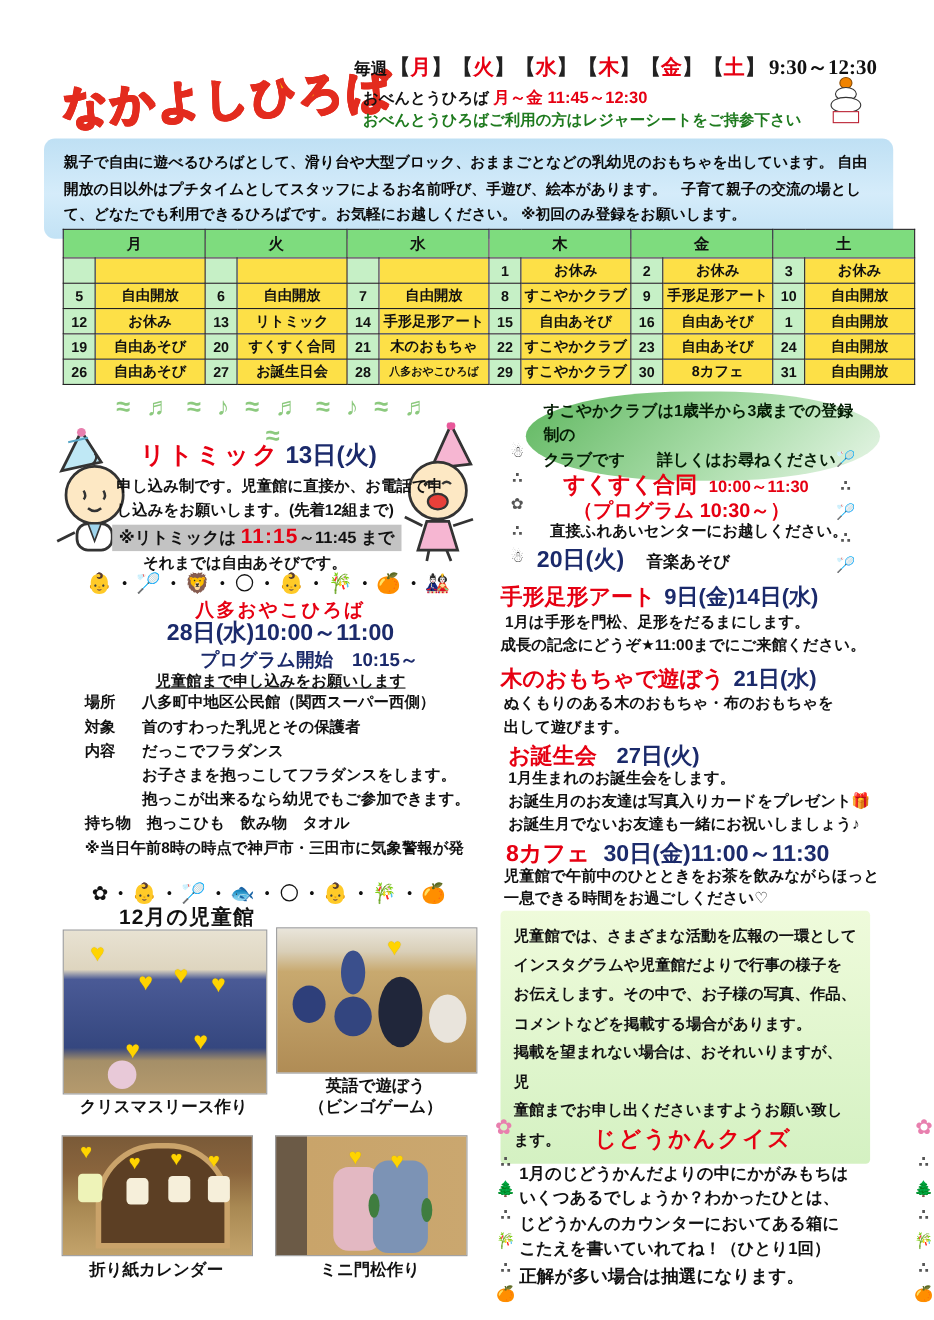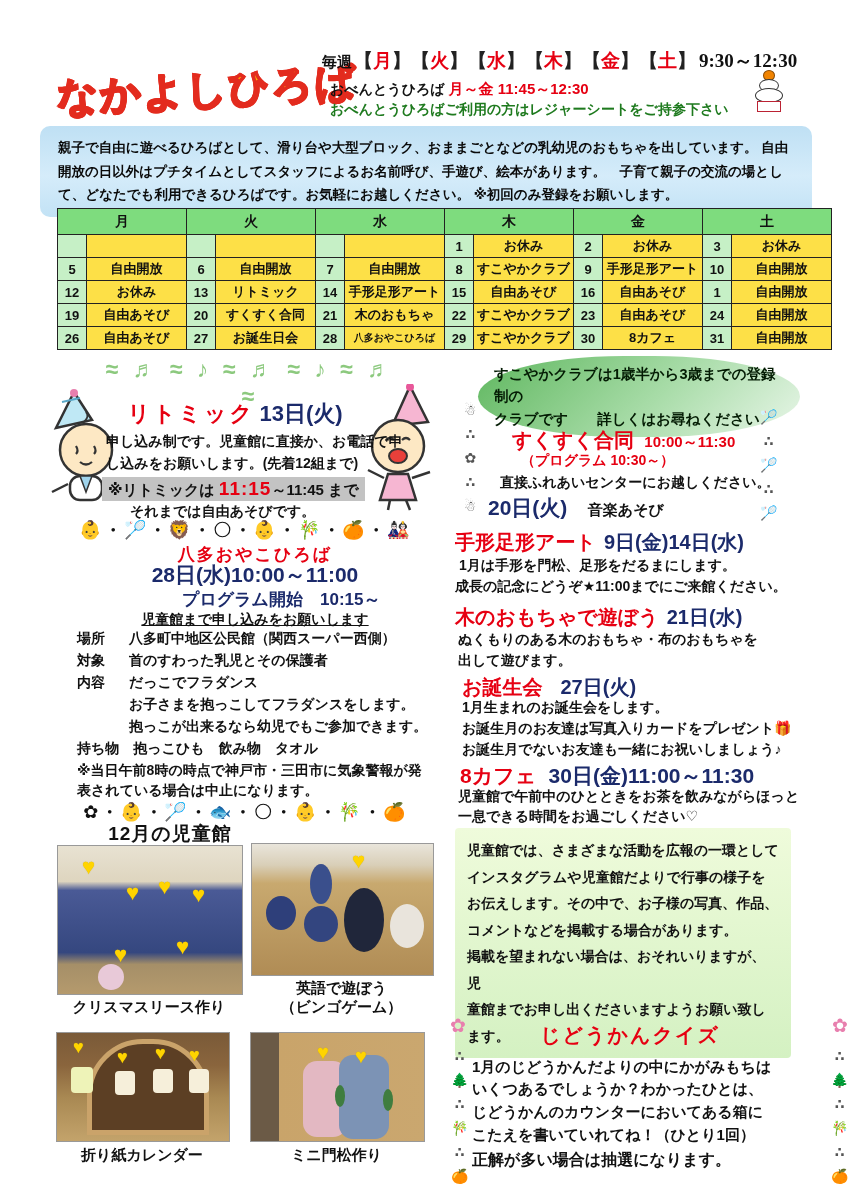--- a/index.html
+++ b/index.html
@@ -249,21 +249,20 @@
   <div class="abs t14" style="left:77px;top:652px;">
     <span class="hata-label">対象</span><span>首のすわった乳児とその保護者</span>
   </div>
   <div class="abs t14" style="left:77px;top:674px;">
     <span class="hata-label">内容</span><span>だっこでフラダンス</span>
   </div>
   <div class="abs t14" style="left:129px;top:696px;">お子さまを抱っこしてフラダンスをします。</div>
   <div class="abs t14" style="left:129px;top:718px;">抱っこが出来るなら幼児でもご参加できます。</div>
   <div class="abs t14" style="left:77px;top:740px;text-align:center;">持ち物　抱っこひも　飲み物　タオル</div>
   <div class="abs t14" style="left:77px;top:762px;">※当日午前8時の時点で神戸市・三田市に気象警報が発</div>
-  <div class="abs t14" style="left:77px;top:782px;">表されている場合は中止になります。</div>
 
   <div class="abs icon-row center" style="left:48px;top:800px;width:395px;">✿・👶・🏸・🐟・🌕・👶・🎋・🍊</div>
 
   <div class="abs photos-title center" style="left:60px;top:821px;width:220px;">12月の児童館</div>
 
   <div class="abs photo" style="left:57px;top:845px;width:184px;height:148px;background:linear-gradient(180deg,#e8e2d2 0%,#ded5bf 24%,#4a5a96 30%,#35477f 72%,#a58f68 80%,#b59a6d 100%);">
     <span class="heart" style="left:24px;top:8px;">♥</span>
     <span class="heart" style="left:68px;top:34px;">♥</span>
     <span class="heart" style="left:100px;top:28px;">♥</span>
     <span class="heart" style="left:134px;top:36px;">♥</span>
@@ -322,21 +321,21 @@
   <div class="abs vdeco" style="left:760px;top:405px;">🏸
 ∴
 🏸
 ∴
 🏸</div>
 
   <div class="abs" style="left:512px;top:427px;white-space:nowrap;">
     <span class="red" style="font-size:20px;">すくすく合同</span>
     <span class="red" style="font-size:15px;margin-left:6px;">10:00～11:30</span>
   </div>
-  <div class="abs red" style="left:521px;top:452px;font-size:14px;">（プログラム 10:30～）</div>
+  <div class="abs red" style="left:521px;top:452px;font-size:18px;">（プログラム 10:30～）</div>
   <div class="abs t14" style="left:500px;top:474px;">直接ふれあいセンターにお越しください。</div>
   <div class="abs" style="left:488px;top:494px;white-space:nowrap;">
     <span class="navy" style="font-size:21px;">20日(火)</span>
     <span class="t15" style="margin-left:16px;">音楽あそび</span>
   </div>
 
   <div class="abs sec-title" style="left:455px;top:529px;">
     <span class="red">手形足形アート</span><span class="navy">9日(金)14日(水)</span>
   </div>
   <div class="abs t14" style="left:459px;top:557px;">1月は手形を門松、足形をだるまにします。</div>

